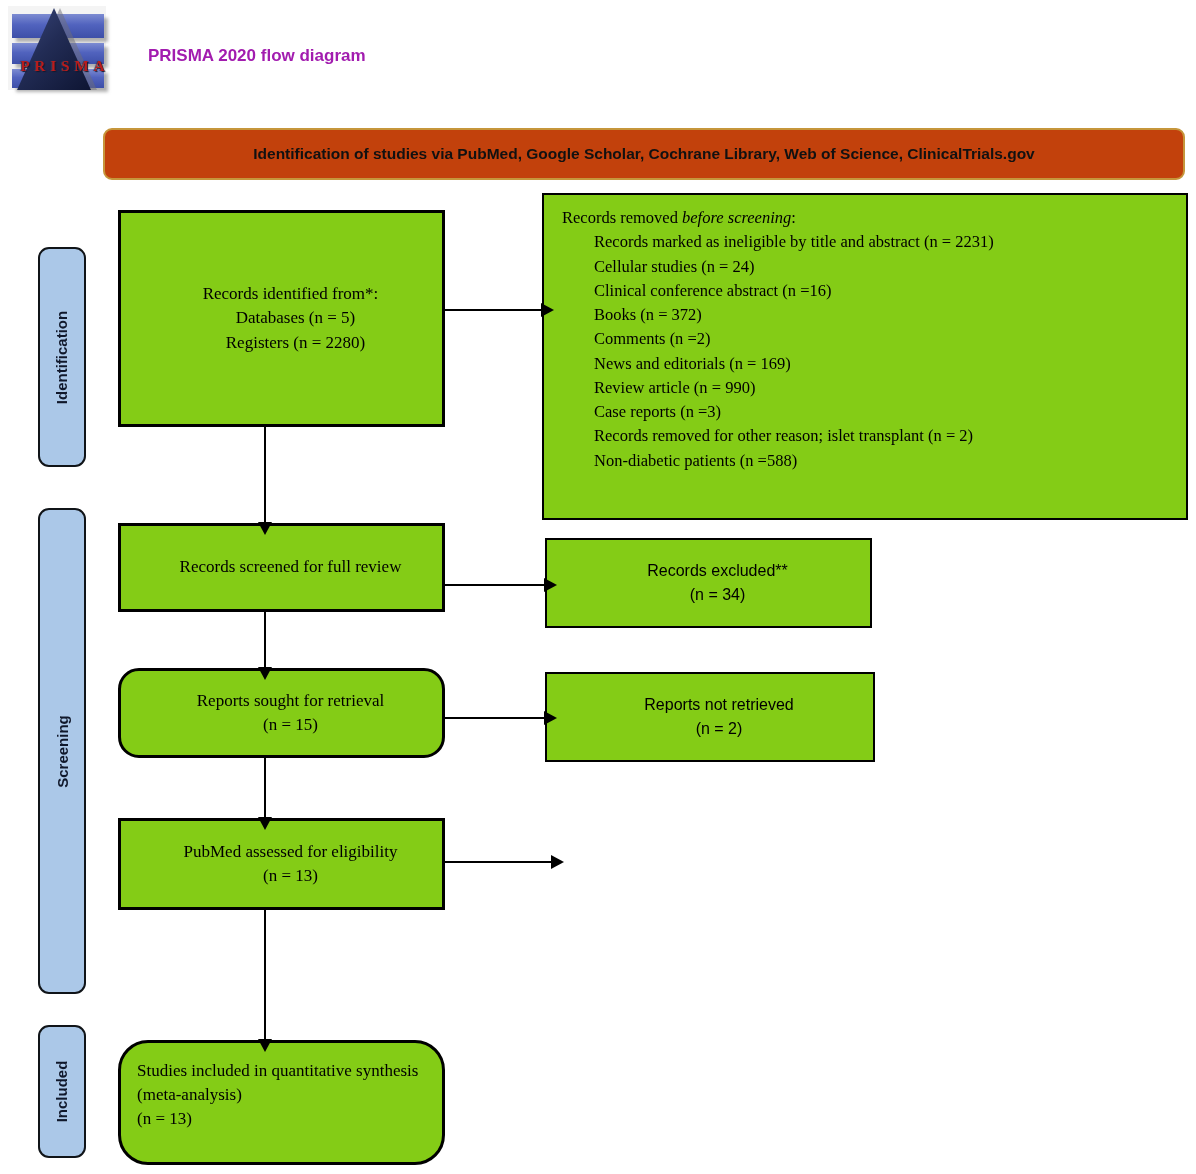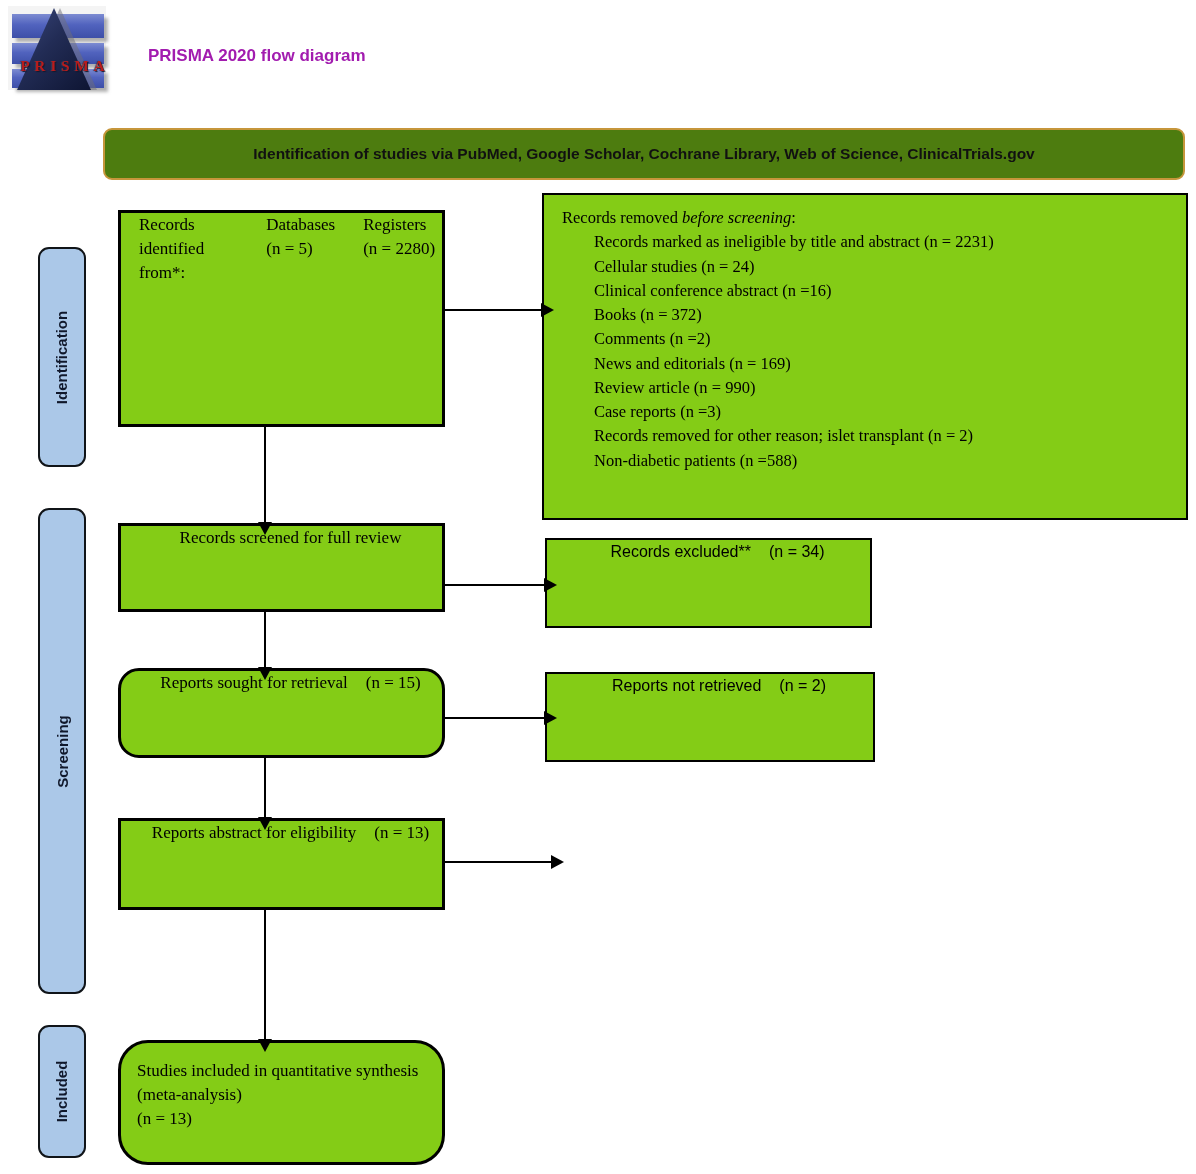--- a/index.html
+++ b/index.html
@@ -21,21 +21,21 @@
   .logo .tri-shadow{position:absolute;left:8px;top:2px;width:88px;height:82px;background:rgba(110,110,120,.5);clip-path:polygon(50% 0,8% 100%,92% 100%);}
   .logo .tri{position:absolute;left:2px;top:2px;width:88px;height:82px;background:linear-gradient(135deg,#3c4a80 0%,#222c55 45%,#0c1330 100%);clip-path:polygon(50% 0,8% 100%,92% 100%);}
   .logo .logo-word{position:absolute;left:8px;top:36px;width:100%;text-align:center;font-family:"Liberation Serif",serif;font-size:15px;font-weight:bold;letter-spacing:5px;color:#b91c1c;text-shadow:1px 1px 1px #15182c, -1px 0 1px #3a3f58;margin-top:16px;}
 
   
   .page-title{position:absolute;left:148px;top:46px;font-family:"Liberation Sans","DejaVu Sans",sans-serif;font-weight:bold;font-size:17px;color:#a21caf;}
 
   
   .banner{
     position:absolute;left:103px;top:128px;width:1082px;height:52px;
-    background:#4d7c0f;border:2px solid #C6963B;border-radius:9px;
+    background:#c2410c;border:2px solid #C6963B;border-radius:9px;
     display:flex;align-items:center;justify-content:center;box-sizing:border-box;
   }
   .banner span{font-family:"Liberation Sans","DejaVu Sans",sans-serif;font-weight:bold;font-size:15.5px;color:#111;}
 
   
   .stage{
     position:absolute;left:38px;width:48px;
     background:#ABC8E8;border:2px solid #101418;border-radius:11px;
     display:flex;align-items:center;justify-content:center;box-sizing:border-box;
   }
@@ -45,21 +45,21 @@
     font-weight:bold;font-size:15px;color:#10182b;
   }
 
   
   .box{
     position:absolute;background:#84cc16;border:2px solid #000;box-sizing:border-box;
     font-size:17px;line-height:1.42;
   }
   .box.serif{font-family:"Liberation Serif","DejaVu Serif",serif;}
   .box.sans{font-family:"Liberation Sans","DejaVu Sans",sans-serif;font-size:16px;line-height:1.5;}
-  .box.vcenter{display:flex;flex-direction:row;justify-content:center;}
+  .box.vcenter{display:flex;flex-direction:column;justify-content:center;align-items:center;}
   .box .line{padding-left:18px;}
   .box .item{padding-left:28px;}
   .box-removed{padding-top:11px;font-size:16.5px;line-height:1.47;}
   .box-removed .line{padding-left:18px;}
   .box-removed .item{padding-left:50px;}
   .box-rexcl{padding-top:36px;font-size:17px;}
   .box-rexcl .line{padding-left:16px;}
   .box-rexcl .item{padding-left:46px;padding-right:30px;}
   .box-included{padding-top:16px;border-radius:30px;}
   .box-included .line{padding-left:16px;padding-right:22px;}
@@ -134,21 +134,21 @@
   <div class="box serif vcenter" style="left:118px;top:668px;width:327px;height:90px;border-width:3px;border-radius:21px;">
     <div class="line">Reports sought for retrieval</div>
     <div class="line">(n = 15)</div>
   </div>
   <div class="box sans vcenter" style="left:545px;top:672px;width:330px;height:90px;">
     <div class="line">Reports not retrieved</div>
     <div class="line">(n = 2)</div>
   </div>
 
   <div class="box serif vcenter" style="left:118px;top:818px;width:327px;height:92px;border-width:3px;">
-    <div class="line">Reports abstract for eligibility</div>
+    <div class="line">PubMed assessed for eligibility</div>
     <div class="line">(n = 13)</div>
   </div>
 
   <div class="box serif box-included" style="left:118px;top:1040px;width:327px;height:125px;border-width:3px;">
     <div class="line">Studies included in quantitative synthesis (meta-analysis)</div>
     <div class="line">(n = 13)</div>
   </div>
 
   <div class="harrow" style="left:445px;top:309px;width:97px;">
     <span class="head-right"></span>

